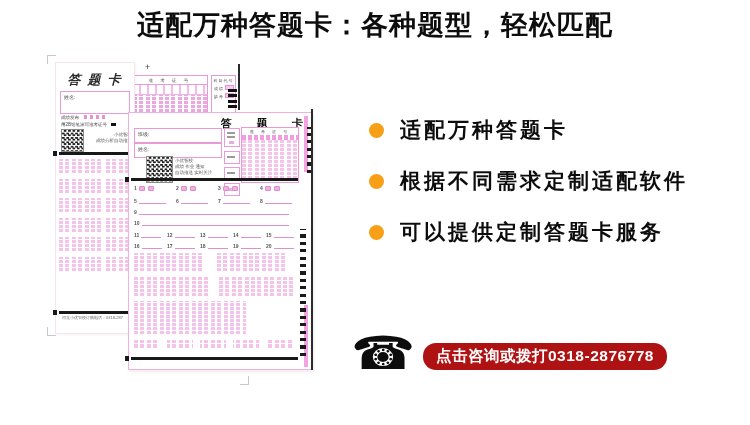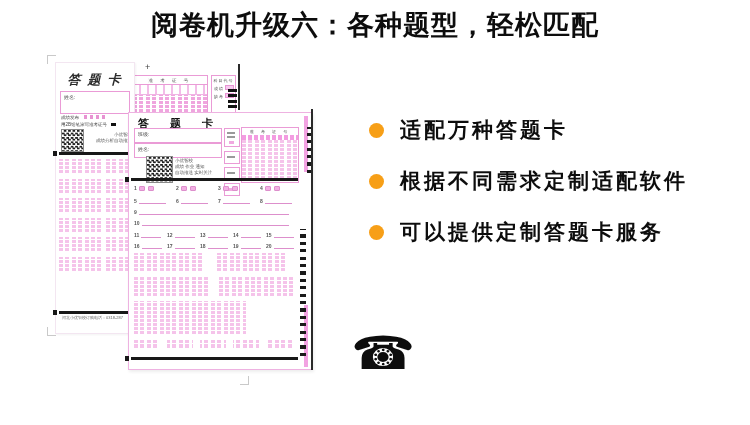--- a/index.html
+++ b/index.html
@@ -72,22 +72,22 @@
   .mid-subj{left:86px;top:13px;width:23px;height:38px;}
   .mid-subj .hdr{height:9px;text-align:center;font-size:4px;color:#555;line-height:10px;letter-spacing:1px;}
   .mid-subj .row{font-size:4px;color:#555;padding-left:2px;line-height:8px;white-space:nowrap;}
   .mid-subj .row::after{content:"";display:inline-block;width:7px;height:3px;margin-left:2px;
                         background:#f6c9ee;border:0.5px solid #e793d2;}
   .blkbars{position:absolute;right:2px;top:26px;width:9px;height:20px;
            background-image:repeating-linear-gradient(0deg,#111 0 3px,rgba(255,255,255,0) 3px 5.4px);}
 
   
   .card.front{left:128px;top:112px;width:183px;height:256px;border:1px solid #eeb2e1;box-shadow:1px 2px 3px rgba(0,0,0,.07);}
-  .front-title{position:absolute;left:0;top:3px;width:100%;margin:0;text-align:left;
-               font-size:11px;font-weight:bold;letter-spacing:9px;padding-left:9px;box-sizing:border-box;color:#101010;}
+  .front-title{position:absolute;left:0;top:3px;width:100%;margin:0;text-align:right;
+               font-size:11px;font-weight:bold;letter-spacing:9px;padding-left:9px;box-sizing:border-box;color:#101010;font-family:Liberation Mono, monospace;}
   .front-class{left:5px;top:15px;width:86px;height:13px;}
   .front-name {left:5px;top:30px;width:86px;height:13px;}
   .sbox{position:absolute;left:95px;width:14px;border:1px solid #ea9bd6;background-repeat:no-repeat;}
   .sbox1{top:15px;height:17px;
          background-image:linear-gradient(#9a9a9a 0 0),linear-gradient(#9a9a9a 0 0),linear-gradient(#f0a9e0 0 0);
          background-size:8px 2px,8px 2px,5px 3px;background-position:2px 3px,2px 7px,4px 12px;}
   .sbox2{top:38px;height:11px;background-image:linear-gradient(#9a9a9a 0 0);background-size:8px 2px;background-position:2px 4px;}
   .sbox3{top:54px;height:11px;background-image:linear-gradient(#9a9a9a 0 0);background-size:8px 2px;background-position:2px 4px;}
   .sbox4{top:70px;height:11px;background-image:linear-gradient(#f0a9e0 0 0);background-size:6px 3px;background-position:3px 4px;}
   .front-grid{left:112px;top:14px;width:56px;height:54px;}
@@ -131,21 +131,21 @@
   .ribbon{position:absolute;left:423px;top:343px;height:27px;padding:0 13px;
           display:inline-flex;align-items:center;border-radius:13px;background:#ae1212;
           color:#fff;font-size:15.5px;font-weight:bold;letter-spacing:0.5px;white-space:nowrap;
           text-decoration:none;cursor:pointer;}
 </style>
 </head>
 <body>
 
 <div class="stage">
 
-  <h1 class="headline">阅卷机升级六：各种题型，轻松匹配</h1>
+  <h1 class="headline">适配万种答题卡：各种题型，轻松匹配</h1>
 
   <section class="collage">
 
     <i class="crop tl" style="left:47px;top:55px;"></i>
     <i class="crop bl" style="left:47px;top:327px;"></i>
     <i class="crop br" style="left:240px;top:376px;"></i>
 
     <div class="card mid">
       <span class="plus">+</span>
       <div class="pkbox mid-grid">
@@ -370,14 +370,15 @@
       <span class="dot"></span>
       <span class="ftext">根据不同需求定制适配软件</span>
     </li>
     <li>
       <span class="dot"></span>
       <span class="ftext">可以提供定制答题卡服务</span>
     </li>
   </ul>
 
   <span class="phone">☎</span>
+  <a class="ribbon">点击咨询或拨打0318-2876778</a>
 
 </div>
 
 </body></html>

